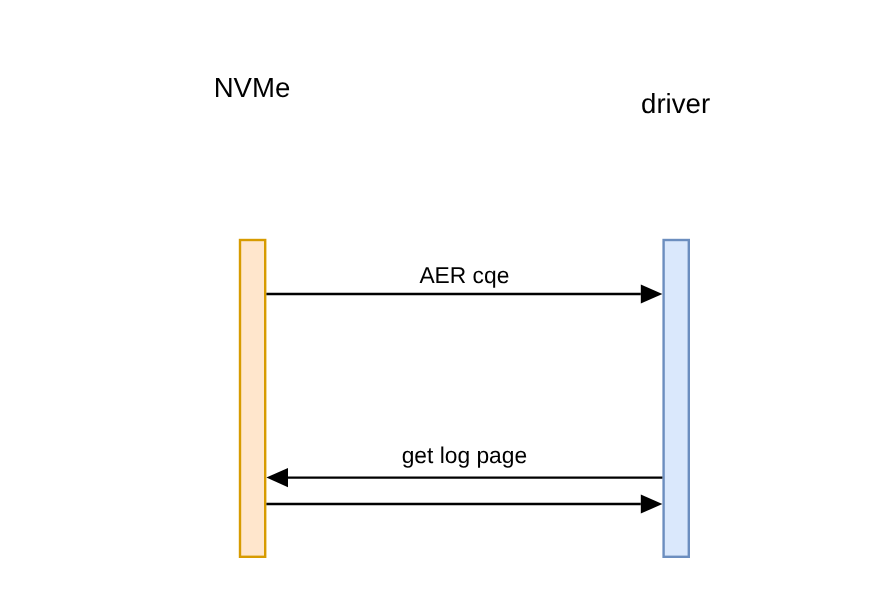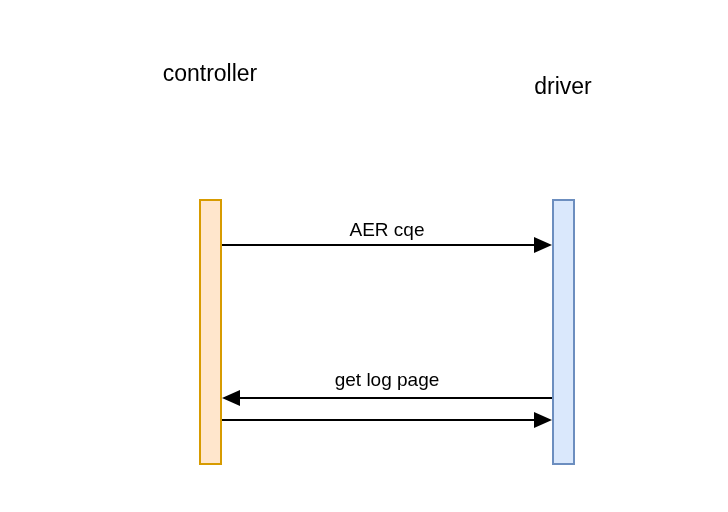--- a/index.html
+++ b/index.html
@@ -8,21 +8,21 @@
     .participant-label { position: absolute; text-align: center; font-size: 23px; line-height: 29px; }
     #lbl-nvme { left: 130px; top: 59px; width: 160px; }
     #lbl-driver { left: 500px; top: 72px; width: 126px; }
     svg.canvas { position: absolute; left: 0; top: 0; }
     .msg-label { font-family: "Liberation Sans", sans-serif; font-size: 19px; }
   </style>
 </head>
 <body>
 
 <div class="participant-label" id="lbl-nvme">
-  <div>controller</div>
+  <div>NVMe</div>
 </div>
 <div class="participant-label" id="lbl-driver">
   <div>driver</div>
 </div>
 
 <svg class="canvas" width="728" height="512" viewBox="0 0 728 512">
   <defs>
     <marker id="arrowhead" markerWidth="10" markerHeight="10" refX="9" refY="5" orient="auto" markerUnits="userSpaceOnUse">
       <path d="M0,0 L10,5 L0,10 Z" fill="#000" transform="scale(2.0) translate(-5,-2.5)"></path>
     </marker>

